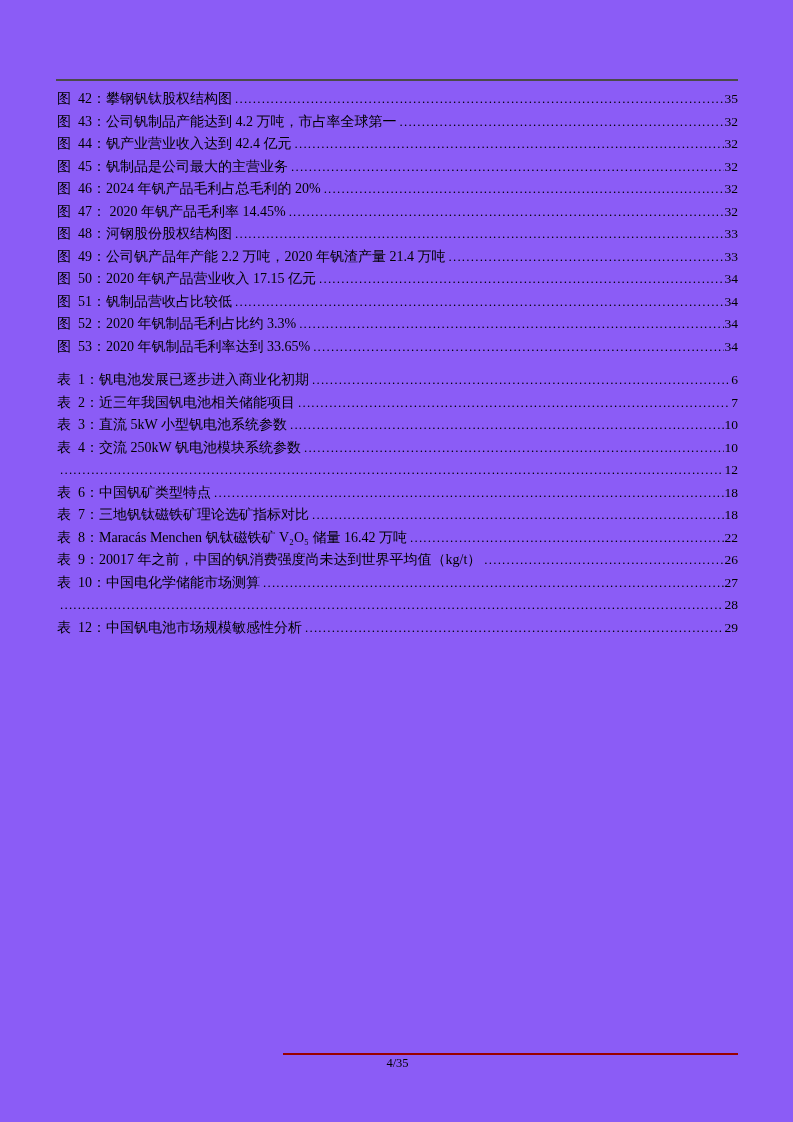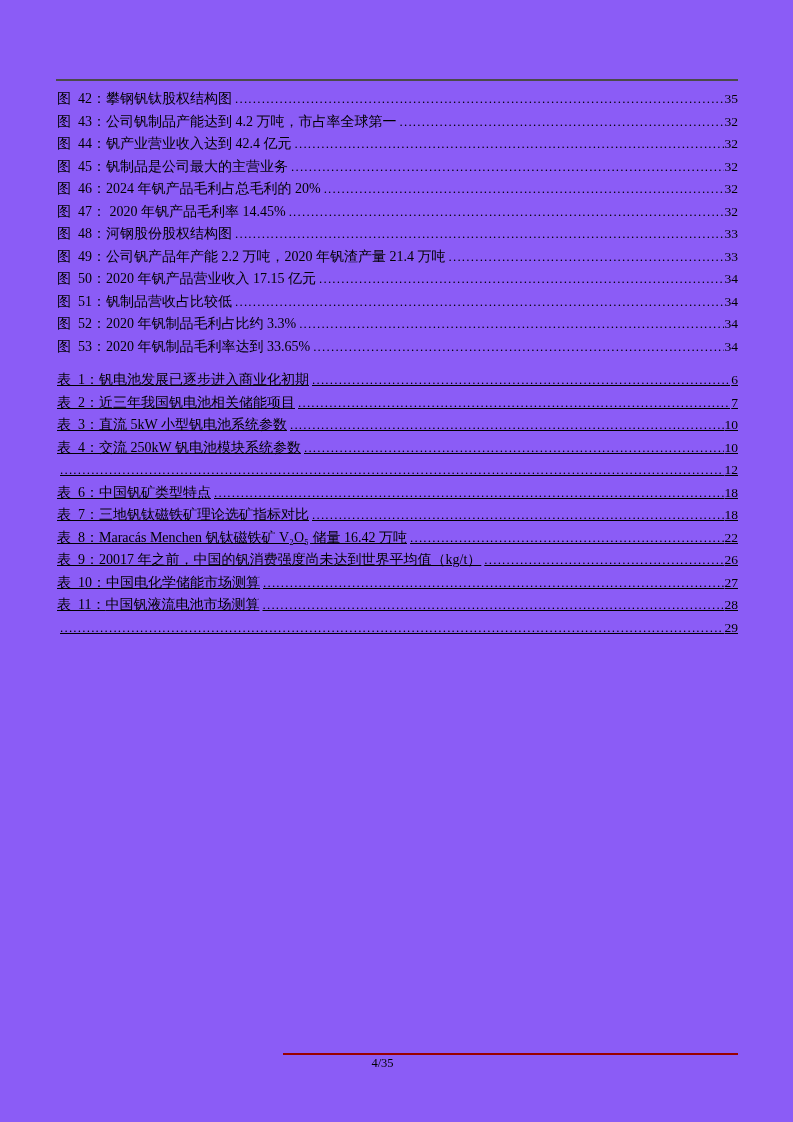--- a/index.html
+++ b/index.html
@@ -28,21 +28,21 @@
     height: 2px;
     background: #4a4a4a;
   }
   .toc {
     position: absolute;
     left: 57px;
     top: 88px;
     width: 681px;
   }
   .toc-block { margin: 0; padding: 0; }
-  .toc-block.tables { margin-top: 11px; text-decoration: underline; }
+  .toc-block.tables { margin-top: 11px; }
   .toc-row {
     display: flex;
     align-items: baseline;
     line-height: 22.5px;
     font-size: 14px;
     white-space: nowrap;
   }
   .toc-text { white-space: pre; }
   .dots {
     flex: 1 1 auto;
@@ -62,21 +62,21 @@
   .footer-rule {
     position: absolute;
     left: 283px;
     top: 1053px;
     width: 455px;
     height: 2px;
     background: #990000;
   }
   .footer-page {
     position: absolute;
-    left: 42px;
+    left: 57px;
     top: 1056px;
     width: 681px;
     text-align: center;
     font-size: 12.5px;
   }
 </style>
 </head>
 <body>
 
 <div class="page">
@@ -192,25 +192,25 @@
           <span class="toc-text"><span>表  9：</span><span>20017 年之前，中国的钒消费强度尚未达到世界平均值（kg/t）</span></span>
           <span class="dots"></span>
           <span class="pagenum">26</span>
         </div>
       <div class="toc-row">
           <span class="toc-text"><span>表  10：</span><span>中国电化学储能市场测算</span></span>
           <span class="dots"></span>
           <span class="pagenum">27</span>
         </div>
       <div class="toc-row">
-          <span class="toc-text"><span>表  11：</span><span>中国钒液流电池市场测算</span></span>
           <span class="dots"></span>
           <span class="pagenum">28</span>
         </div>
       <div class="toc-row">
+          <span class="toc-text"><span>表  12：</span><span>中国钒电池市场规模敏感性分析</span></span>
           <span class="dots"></span>
           <span class="pagenum">29</span>
         </div>
     </div>
 
   </div>
 
   <div class="footer-rule"></div>
   <div class="footer-page">4/35</div>
 

